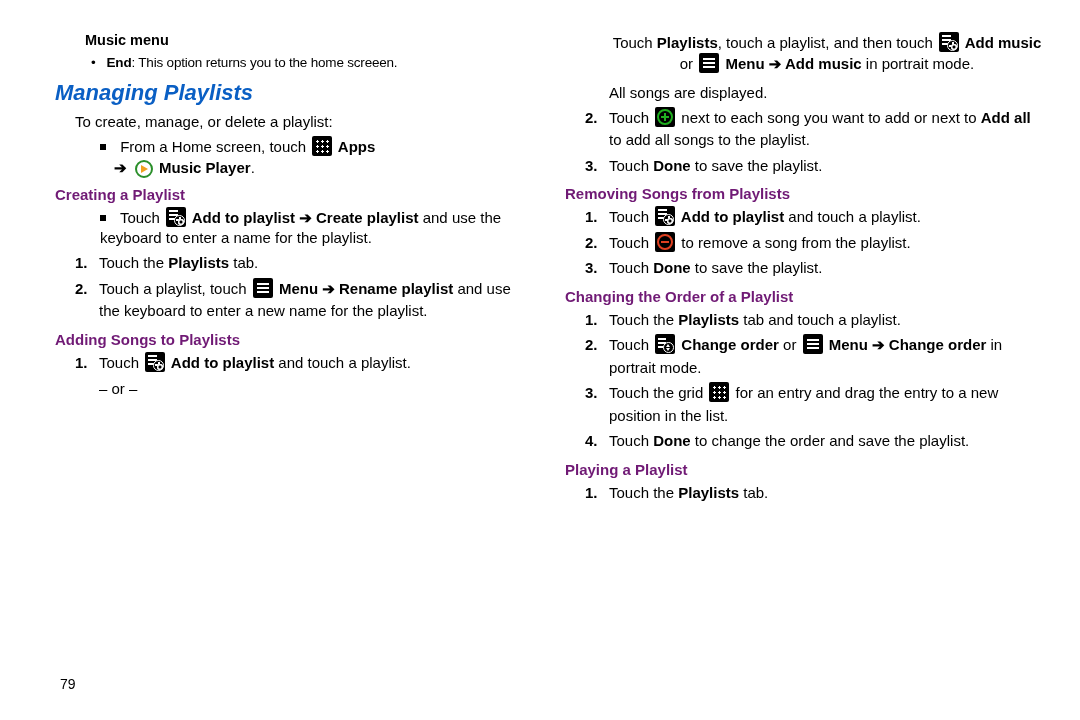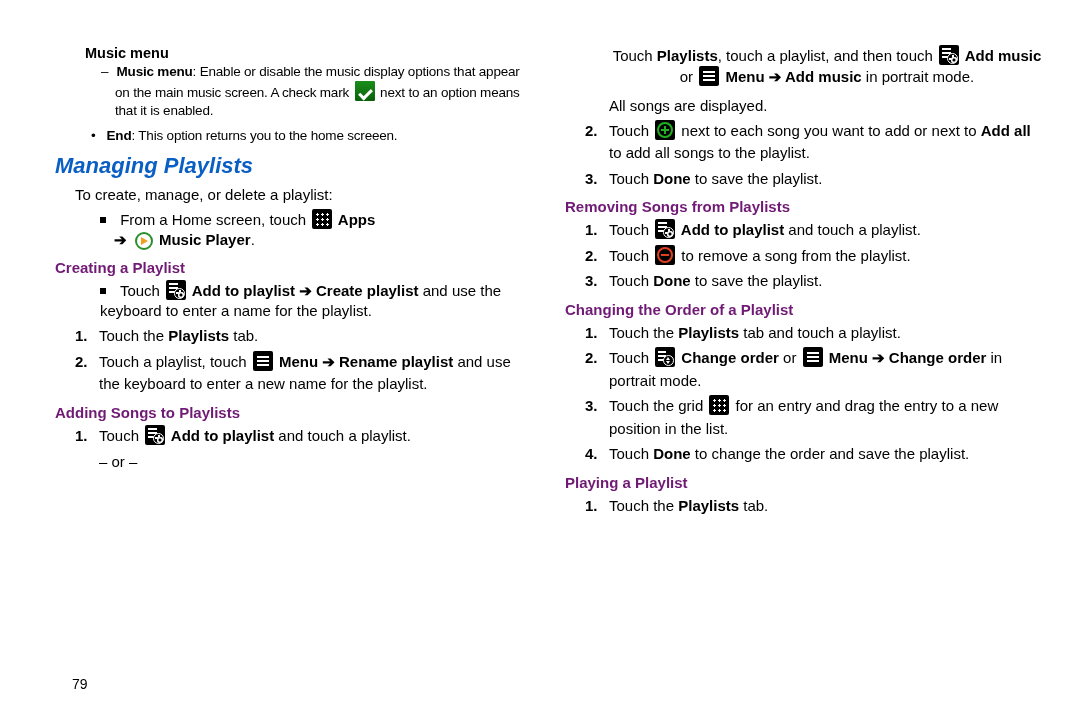--- a/index.html
+++ b/index.html
@@ -16,21 +16,20 @@
   .page {
     display: flex;
     padding: 30px 35px 10px 55px;
     height: 100%;
     box-sizing: border-box;
     position: relative;
   }
   .col {
     width: 480px;
     flex: 0 0 480px;
-    margin-top: 13px;
   }
   .col + .col { margin-left: 30px; }
   .h-topic {
     font-weight: bold;
     font-size: 14.5px;
     margin: 2px 0 2px 30px;
     font-family: Arial, sans-serif;
     font-stretch: condensed;
   }
   .h-section-main {
@@ -89,21 +88,21 @@
     font-weight: bold;
     position: absolute;
     left: -24px;
   }
   .b { font-weight: bold; }
   .arrow { font-weight: bold; margin: 0 2px;}
   .small { font-size: 13.5px; font-stretch: condensed; letter-spacing: -0.2px;}
   .pagenum {
     position: absolute;
     bottom: 28px;
-    left: 72px;
+    left: 60px;
     font-size: 14px;
   }
   
   .ic {
     display: inline-block;
     width: 20px; height: 20px;
     background: #000;
     vertical-align: -4px;
     margin: 0 2px;
     position: relative;
@@ -257,23 +256,20 @@
 </style>
 </head>
 <body>
 
 <div class="page">
 
   <div class="col">
 
     <div class="h-topic">Music menu</div>
 
-    <div class="para small indent2 bullet-dash" style="margin-left:60px;">
-      <span class="b">Music menu</span><span>: Enable or disable the music display options that appear on the main music screen. A check mark </span><span class="ic check"></span><span> next to an option means that it is enabled.</span>
-    </div>
 
     <div class="para small indent2 bullet-dot" style="margin-left:50px; margin-top:6px;">
       <span class="b">End</span><span>: This option returns you to the home screeen.</span>
     </div>
 
     <div class="h-section-main">Managing Playlists</div>
 
     <div class="para indent1">To create, manage, or delete a playlist:</div>
 
     <div class="para indent2 bullet-sq">

